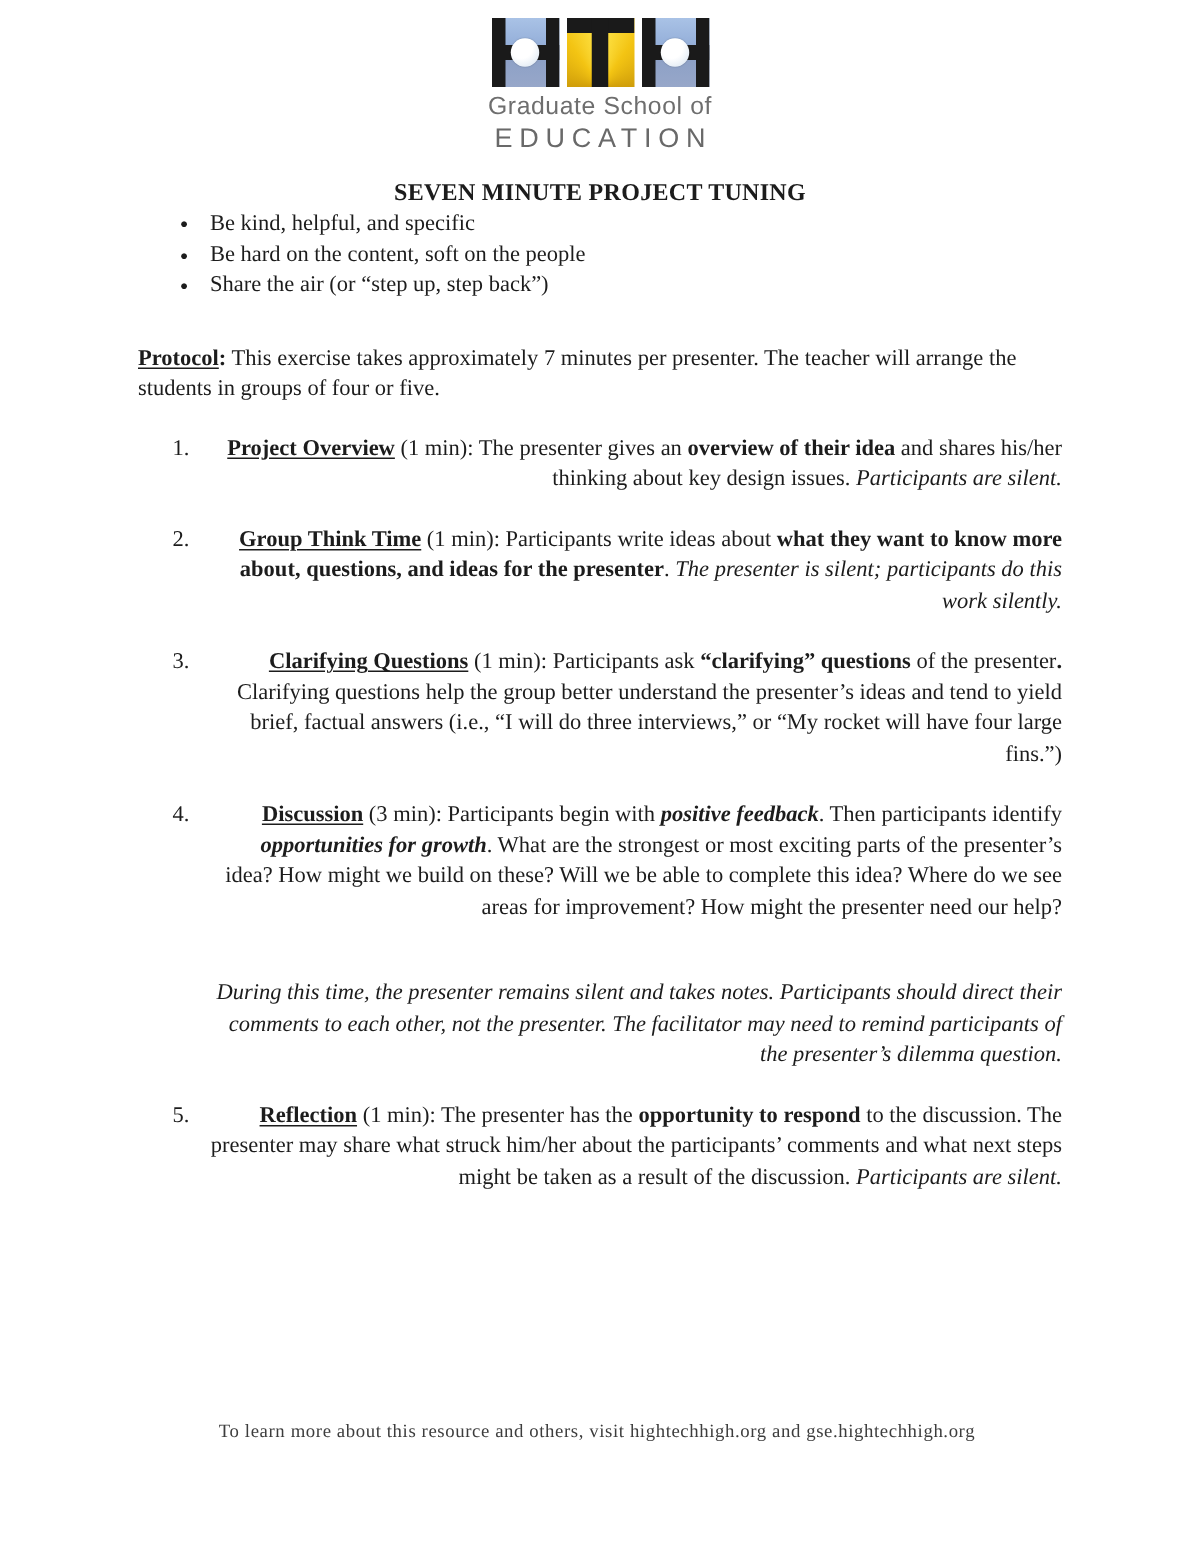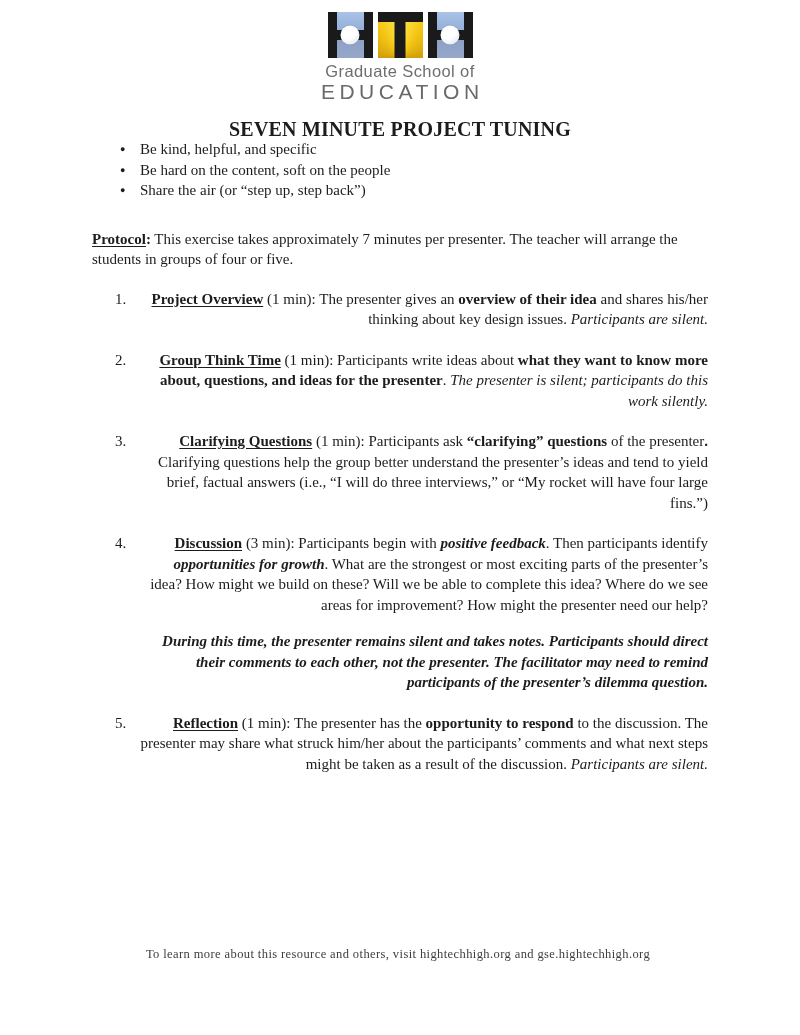--- a/index.html
+++ b/index.html
@@ -39,47 +39,47 @@
   .lg-t-top  { position: absolute; left: 0; top: 0; width: 100%; height: 10px; background: #1a1a1a; }
   .lg-t-stem { position: absolute; left: 50%; top: 0; width: 11px; height: 100%; transform: translateX(-50%); background: #1a1a1a; }
   .logo-line1 {
     margin-top: 4px;
     font-family: "Liberation Sans", sans-serif;
     font-size: 16.5px; line-height: 19px;
     color: #6e6e6e; letter-spacing: 0.4px;
   }
   .logo-line2 {
     font-family: "Liberation Sans", sans-serif;
-    font-size: 21px; line-height: 22px;
+    font-size: 18px; line-height: 22px;
     color: #696969; letter-spacing: 4.5px; text-indent: 4.5px;
   }
 
   
   .doc-title {
     margin: 16px 0 0 0;
-    font-size: 20px; line-height: 20px;
+    font-size: 16px; line-height: 20px;
     font-weight: bold; text-align: center;
     letter-spacing: 0.2px;
   }
   .intro { margin: 19px 0 0 0; }
   .norms-head { margin: 26px 0 0 0; }
   .norms { list-style: none; margin: 0; padding: 0; }
   .norms li { position: relative; padding-left: 48px; }
   .norms li::before {
     content: "\25CF";
     position: absolute; left: 28px; top: 0;
     font-size: 9px; line-height: 20.5px;
   }
   .protocol { margin: 28px 0 0 0; }
   .steps { list-style: none; margin: 19px 0 0 0; padding: 0; }
   .step { display: flex; margin: 0 0 20px 0; }
   .step-num { flex: none; width: 48px; padding-left: 23px; box-sizing: border-box; }
   .step-body { flex: 1; min-width: 0; text-align: right; }
   .step-body p { margin: 0; }
-  .step-body p + p { margin-top: 16px; font-weight: bold; }
+  .step-body p + p { margin-top: 37px; }
 
   
   .rn-b  { font-weight: bold; }
   .rn-i  { font-style: italic; }
   .rn-bi { font-weight: bold; font-style: italic; }
   .rn-bu { font-weight: bold; text-decoration: underline; text-underline-offset: 2px; }
   .bu    { font-weight: bold; text-decoration: underline; text-underline-offset: 2px; }
 
   
   .footer {

